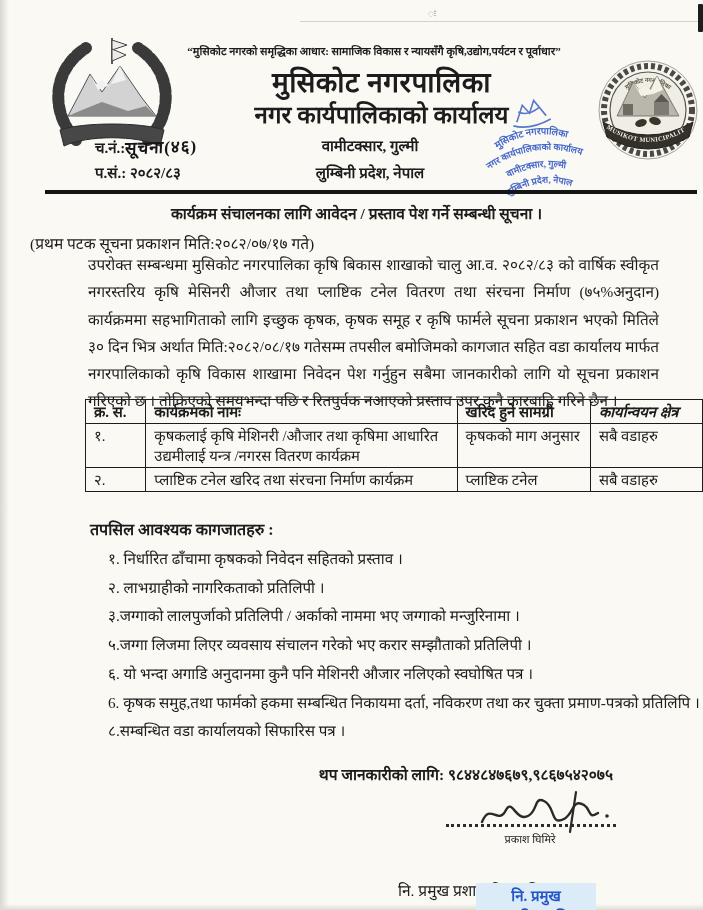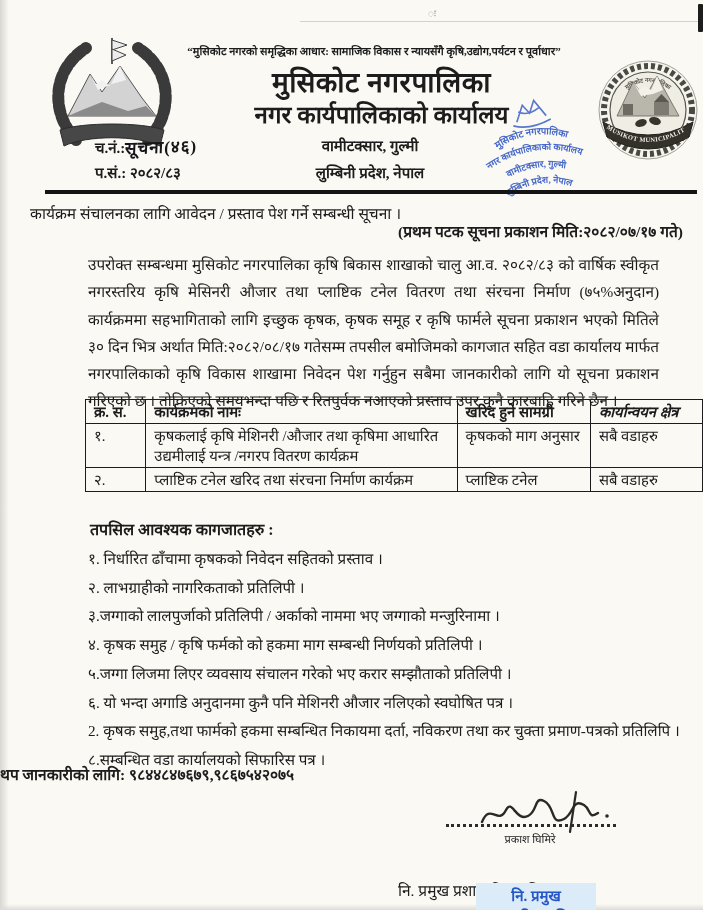--- a/index.html
+++ b/index.html
@@ -30,36 +30,36 @@
   .addr-block{position:absolute;left:275px;top:133px;width:190px;text-align:center;
     font-weight:bold;font-size:15px;line-height:27px;}
   .rule{position:absolute;top:190px;left:45px;right:6px;height:4px;background:#141414;}
 
   
   .nepal-emblem{position:absolute;left:42px;top:36px;}
   .muni-seal{position:absolute;left:597px;top:48px;}
   .blue-stamp-svg{position:absolute;left:470px;top:96px;transform:rotate(-9deg);opacity:.88;}
 
   
-  .notice-title{position:absolute;top:202px;left:30px;right:20px;text-align:left;font-size:15.5px;font-weight:normal;}
-  .notice-subtitle{position:absolute;top:220px;left:30px;right:20px;text-align:right;font-size:15.5px;font-weight:bold;}
+  .notice-title{position:absolute;top:202px;left:30px;right:20px;text-align:center;font-size:15.5px;font-weight:bold;}
+  .notice-subtitle{position:absolute;top:232px;left:30px;right:20px;text-align:left;font-size:15.5px;font-weight:normal;}
   .body-par{position:absolute;top:251px;left:88px;right:44px;font-size:15.3px;line-height:27.3px;text-align:justify;}
 
   
   .programs-table{position:absolute;top:399px;left:85px;border-collapse:collapse;font-size:14.8px;}
   .programs-table th,.programs-table td{border:1.7px solid #1c1c1c;padding:1px 8px 2px 8px;vertical-align:top;text-align:left;}
   .programs-table th{font-weight:bold;}
   .col-sn{width:44px;} .col-prog{width:300px;margin-top:40px;} .col-mat{width:118px;} .col-area{width:96px;font-style:italic;}
 
   
   .docs-heading{position:absolute;top:518px;left:90px;font-size:16px;font-weight:bold;}
   .docs-list{position:absolute;top:545px;left:88px;right:26px;font-size:15.2px;line-height:28.7px;}
-  .doc-item{white-space:nowrap;}
-
-  .contact{position:absolute;top:763px;left:0;right:90px;text-align:left;font-size:15.5px;font-weight:bold;}
+  .doc-item{white-space:nowrap;margin-left:20px;}
+
+  .contact{position:absolute;top:763px;left:0;right:90px;text-align:right;font-size:15.5px;font-weight:bold;}
 
   
   .sig-svg{position:absolute;left:476px;top:786px;}
   .sig-dots{position:absolute;left:446px;top:800px;width:170px;height:24px;border-bottom:3px dotted #2c2c2c;}
   .sig-name{position:absolute;left:420px;top:831px;width:220px;text-align:center;font-size:11px;}
   .sig-designation{position:absolute;left:398px;top:856px;width:264px;font-size:15.5px;margin-top:23px;}
   .blue-stamp-box{position:absolute;left:476px;top:883px;width:120px;padding:3px 0 2px 0;text-align:center;
     background:#dcebf8;color:#2456c8;font-weight:bold;font-size:15px;line-height:21px;}
 </style>
 </head>
@@ -154,42 +154,41 @@
       <tr>
         <th class="col-sn">क्र. स.</th>
         <th class="col-prog">कार्यक्रमको नामः</th>
         <th class="col-mat">खरिद हुने  सामग्री</th>
         <th class="col-area">कार्यान्वयन क्षेत्र</th>
       </tr>
     </thead>
     <tbody>
       <tr>
         <td>१.</td>
-        <td>कृषकलाई कृषि मेशिनरी /औजार तथा कृषिमा आधारित उद्यमीलाई यन्त्र /नगरप वितरण कार्यक्रम</td>
+        <td>कृषकलाई कृषि मेशिनरी /औजार तथा कृषिमा आधारित उद्यमीलाई यन्त्र /नगरस वितरण कार्यक्रम</td>
         <td>कृषकको माग अनुसार</td>
         <td>सबै वडाहरु</td>
       </tr>
       <tr>
         <td>२.</td>
         <td>प्लाष्टिक टनेल खरिद तथा संरचना निर्माण कार्यक्रम</td>
         <td>प्लाष्टिक टनेल</td>
         <td>सबै वडाहरु</td>
       </tr>
     </tbody>
   </table>
 
   <div class="docs-heading">तपसिल आवश्यक कागजातहरु :</div>
   <div class="docs-list">
     <div class="doc-item">१. निर्धारित ढाँचामा कृषकको निवेदन सहितको प्रस्ताव ।</div>
     <div class="doc-item">२. लाभग्राहीको नागरिकताको प्रतिलिपी ।</div>
     <div class="doc-item">३.जग्गाको लालपुर्जाको प्रतिलिपी / अर्काको नाममा भए जग्गाको मन्जुरिनामा ।</div>
-    <div class="doc-item">४. कृषक समुह / कृषि फर्मको को हकमा माग सम्बन्धी निर्णयको प्रतिलिपी ।</div>
     <div class="doc-item">५.जग्गा लिजमा लिएर व्यवसाय संचालन गरेको भए करार सम्झौताको प्रतिलिपी ।</div>
     <div class="doc-item">६. यो भन्दा अगाडि  अनुदानमा कुनै पनि मेशिनरी औजार नलिएको स्वघोषित पत्र ।</div>
-    <div class="doc-item">2. कृषक समुह,तथा फार्मको हकमा  सम्बन्धित निकायमा दर्ता, नविकरण तथा कर चुक्ता प्रमाण-पत्रको प्रतिलिपि ।</div>
+    <div class="doc-item">6. कृषक समुह,तथा फार्मको हकमा  सम्बन्धित निकायमा दर्ता, नविकरण तथा कर चुक्ता प्रमाण-पत्रको प्रतिलिपि ।</div>
     <div class="doc-item">८.सम्बन्धित वडा कार्यालयको सिफारिस पत्र ।</div>
   </div>
 
   <div class="contact">थप जानकारीको लागि: ९८४४८४७६७९,९८६७५४२०७५</div>
 
   <div class="sig-dots"></div>
   <svg class="sig-svg" width="140" height="50" viewBox="0 0 140 50">
     <path d="M6,36 C14,16 22,40 30,24 C36,12 40,36 52,30 C62,25 58,10 68,15 C80,21 74,40 88,33 C98,28 96,12 108,19 C115,23 112,34 122,27" fill="none" stroke="#2c2824" stroke-width="2.4" stroke-linecap="round"></path>
     <path d="M100,6 L94,46" fill="none" stroke="#2c2824" stroke-width="2.2" stroke-linecap="round"></path>
     <circle cx="131" cy="30" r="1.8" fill="#2c2824"></circle>

